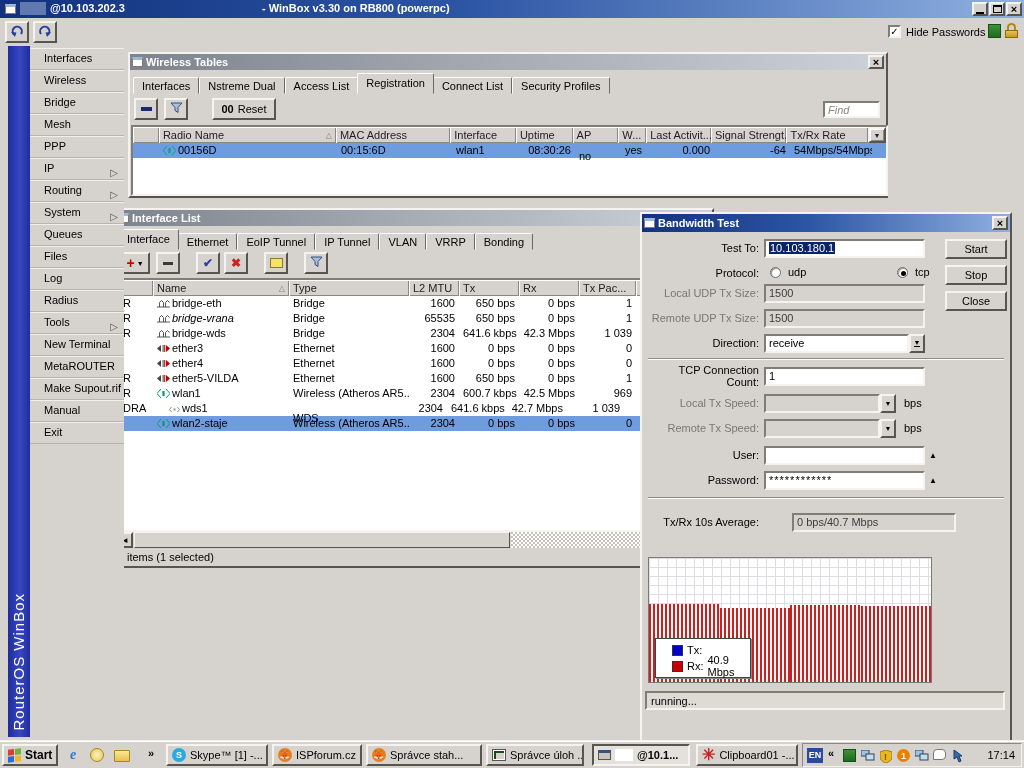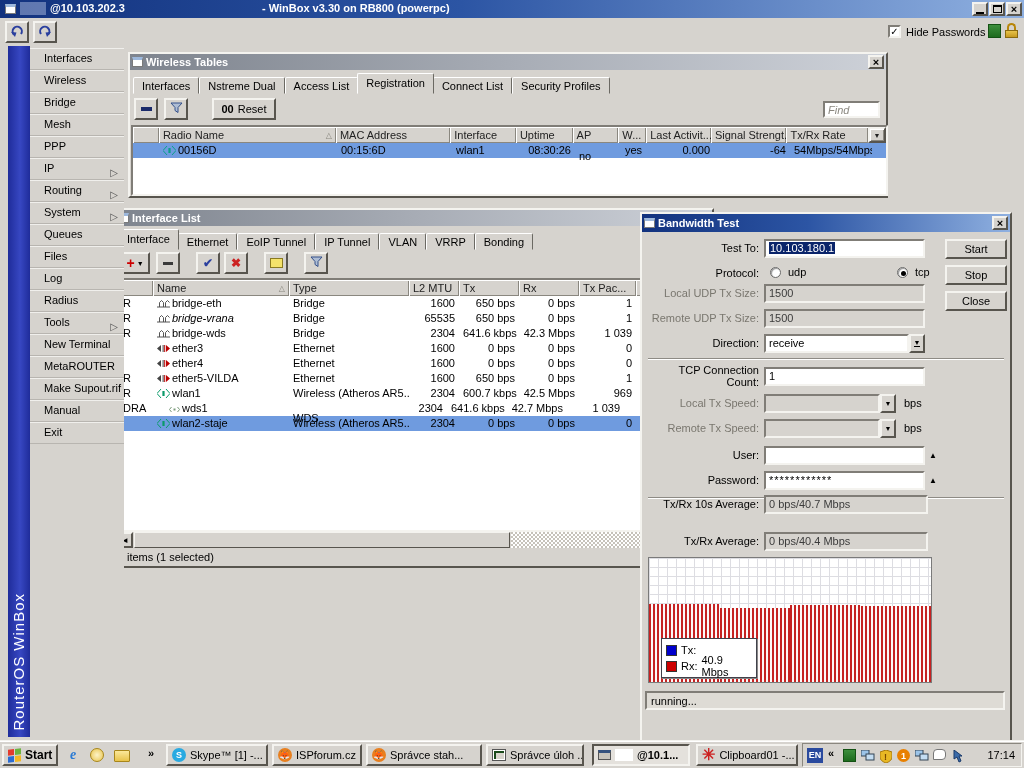--- a/index.html
+++ b/index.html
@@ -59,22 +59,22 @@
   .dd-btn { width:16px; background:#d6d3ce; border:2px solid; border-color:#f4f3ef #58554e #58554e #f4f3ef;
             display:flex; align-items:center; justify-content:center; font-size:7px; flex:0 0 auto;}
   .tri-up { font-size:8px; margin-left:4px; }
   
   #bt-chart { background-color:#fff;
     background-image: linear-gradient(#dddde2 1px, transparent 1px),
                       linear-gradient(90deg,#dddde2 1px, transparent 1px);
     background-size: 9px 9px; border:1px solid #7a7a7a; }
   .bars { position:absolute; bottom:0;
     background: repeating-linear-gradient(90deg,#c52222 0 2px,#fdf8f8 2px 4px); }
-  #bt-legend { position:absolute; left:12px; bottom:4px; width:96px; height:40px;
-    background:#fff; border:1px solid #40404a; box-shadow:1px 1px 0 #888; padding:3px 4px; }
+  #bt-legend { position:absolute; left:6px; bottom:4px; width:96px; height:40px;
+    background:#fff; border:1px solid #40404a; box-shadow:1px 1px 0 #888; padding:3px 16px; }
   .leg-row { display:flex; align-items:center; gap:4px; height:16px; }
   .swatch { width:11px; height:11px; border:1px solid #333; flex:0 0 auto;}
   
   #taskbar { position:absolute; left:0; top:740px; width:1024px; height:28px;
     background:#d6d3ce; border-top:1px solid #f4f3ef; box-shadow: inset 0 1px 0 #fff; }
   .task-btn { position:absolute; top:3px; height:22px; background:#d6d3ce;
     border:2px solid; border-color:#f4f3ef #58554e #58554e #f4f3ef;
     display:flex; align-items:center; gap:4px; padding:0 4px; overflow:hidden; white-space:nowrap;}
   .task-btn.pressed { border-color:#58554e #f4f3ef #f4f3ef #58554e; background:#e4e1dc; }
   .circle-ico { width:14px; height:14px; border-radius:50%; color:#fff; font-size:9px; font-weight:bold;
@@ -465,27 +465,23 @@
       <span class="bt-label">User:</span>
       <div class="field" style="width:161px;height:19px;"></div>
       <span class="tri-up">▲</span>
     </div>
     <div class="bt-row" style="top:256px;">
       <span class="bt-label">Password:</span>
       <div class="field" style="width:161px;height:19px;letter-spacing:1px;">************</div>
       <span class="tri-up">▲</span>
     </div>
     <div class="groove" style="top:283px;"></div>
-    <div class="bt-row" style="top:280px;">
+    <div class="bt-row" style="top:298px;gap:28px;">
       <span class="bt-label">Tx/Rx 10s Average:</span>
       <div class="field disabled" style="width:164px;height:19px;">0 bps/40.7 Mbps</div>
-    </div>
-    <div class="bt-row" style="top:317px;">
-      <span class="bt-label">Tx/Rx Average:</span>
-      <div class="field disabled" style="width:164px;height:19px;">0 bps/40.4 Mbps</div>
     </div>
 
     <div class="abs btn" style="left:303px;top:25px;width:62px;height:20px;">Start</div>
     <div class="abs btn" style="left:303px;top:51px;width:62px;height:20px;">Stop</div>
     <div class="abs btn" style="left:303px;top:77px;width:62px;height:20px;">Close</div>
 
     <div id="bt-chart" class="abs" style="left:6px;top:343px;width:284px;height:126px;">
       <div class="bars" style="left:0;width:25%;height:63%;"></div>
       <div class="bars" style="left:25%;width:25%;height:60%;"></div>
       <div class="bars" style="left:50%;width:25%;height:62%;"></div>

